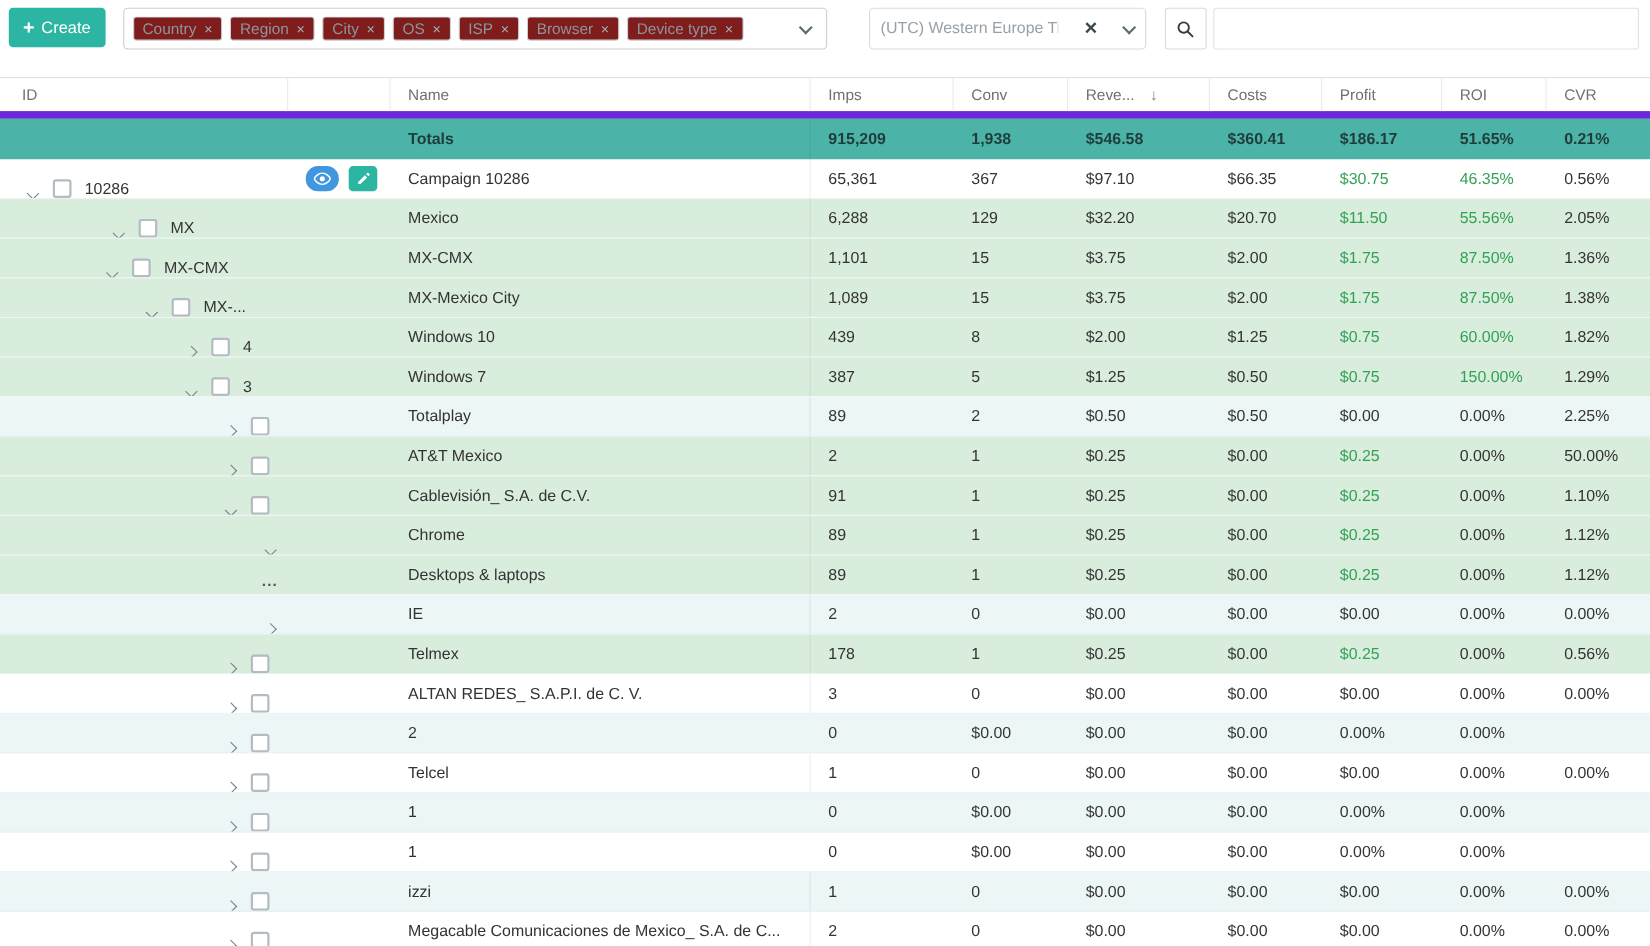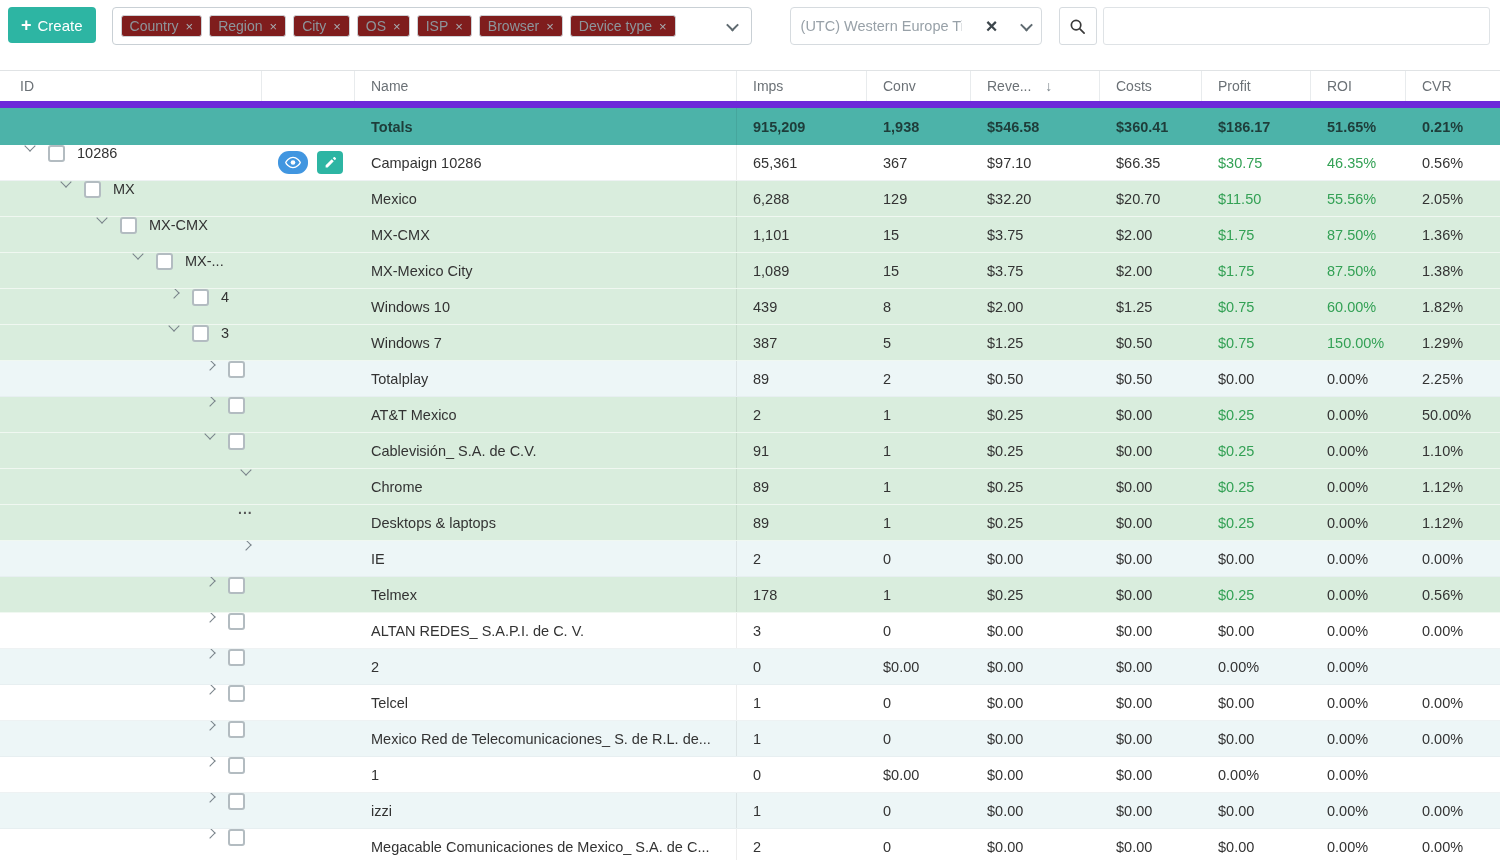--- a/index.html
+++ b/index.html
@@ -43,21 +43,21 @@
   .hcell:first-child{padding-left:20px}
   .hcell:last-child{border-right:none}
   .sort-arrow{margin-left:14px;color:#7c868c;font-size:14px}
   .cell{padding-left:16px;white-space:nowrap;overflow:hidden}
   .name-cell{height:100%;display:flex;align-items:center;border-right:1px solid rgba(0,0,0,0.07)}
   .totals-row{height:37px;background:var(--totalsbg);color:#1e3d3a;font-weight:700}
   .body-row{height:36px}
   .bg-white{background:#fff;border-bottom:1px solid #eef2f3}
   .bg-alt{background:var(--rowalt);border-bottom:1px solid #e7eff1}
   .bg-green{background:var(--rowgreen);border-bottom:1px solid rgba(255,255,255,0.6)}
-  .tree-cell{display:flex;align-items:flex-start;padding-left:22px;height:100%;overflow:hidden}
+  .tree-cell{display:flex;align-items:flex-end;padding-left:22px;height:100%;overflow:hidden}
   .expander{width:15px;display:flex;justify-content:center;align-items:center;cursor:pointer;flex:none}
   .chev{width:8px;height:8px;border-right:1.5px solid #79838a;border-bottom:1.5px solid #79838a;display:inline-block}
   .chev-down{transform:rotate(45deg);margin-top:-3px}
   .chev-right{transform:rotate(-45deg)}
   .dots{color:#555;font-weight:700;letter-spacing:1px;font-size:14px;transform:translateY(-4px);width:auto}
   .checkbox{width:17px;height:17px;border:2px solid #b3bcc1;border-radius:3px;background:#fff;margin-left:11px;
     flex:none;cursor:pointer}
   .row-id{margin-left:12px;color:#333}
   .actions-cell{display:flex;align-items:center;gap:9px;padding-left:16px}
   .icon-btn{border:none;display:flex;align-items:center;justify-content:center;cursor:pointer;height:23px}
@@ -198,21 +198,21 @@
     <div class="cell name-cell">Campaign 10286</div>
     <div class="cell">65,361</div>
     <div class="cell">367</div>
     <div class="cell">$97.10</div>
     <div class="cell">$66.35</div>
     <div class="cell green">$30.75</div>
     <div class="cell green">46.35%</div>
     <div class="cell">0.56%</div>
   </div>
       <div class="grid-row body-row bg-green">
-    <div class="cell tree-cell" style="padding-left: 58px;">
+    <div class="cell tree-cell" style="padding-left: 58px; margin-left: 42px;">
       <span class="expander">
             <i class="chev chev-down"></i>
           </span>
       <span class="checkbox"></span>
       <span class="row-id">MX</span>
     </div>
     <div class="cell actions-cell" style="visibility: hidden;">
       <button class="icon-btn eye-btn">
         <svg width="16" height="13" viewBox="0 0 22 16">
           <path d="M11 1C5.5 1 1.6 6.2 1 8c.6 1.8 4.5 7 10 7s9.4-5.2 10-7c-.6-1.8-4.5-7-10-7z" fill="none" stroke="#fff" stroke-width="1.8"></path>
@@ -681,21 +681,20 @@
           <circle cx="11" cy="8" r="3.2" fill="#fff"></circle>
         </svg>
       </button>
       <button class="icon-btn edit-btn">
         <svg width="13" height="13" viewBox="0 0 16 16">
           <path d="M2 11.5V14h2.5L12 6.5 9.5 4 2 11.5z" fill="#fff"></path>
           <path d="M10.8 2.7l2.5 2.5 1.2-1.2c.4-.4.4-1 0-1.4l-1.1-1.1c-.4-.4-1-.4-1.4 0l-1.2 1.2z" fill="#fff"></path>
         </svg>
       </button>
     </div>
-    <div class="cell name-cell">Mexico Red de Telecomunicaciones_ S. de R.L. de...</div>
     <div class="cell">1</div>
     <div class="cell">0</div>
     <div class="cell">$0.00</div>
     <div class="cell">$0.00</div>
     <div class="cell">$0.00</div>
     <div class="cell">0.00%</div>
     <div class="cell">0.00%</div>
   </div>
       <div class="grid-row body-row bg-white">
     <div class="cell tree-cell" style="padding-left: 202px;">

